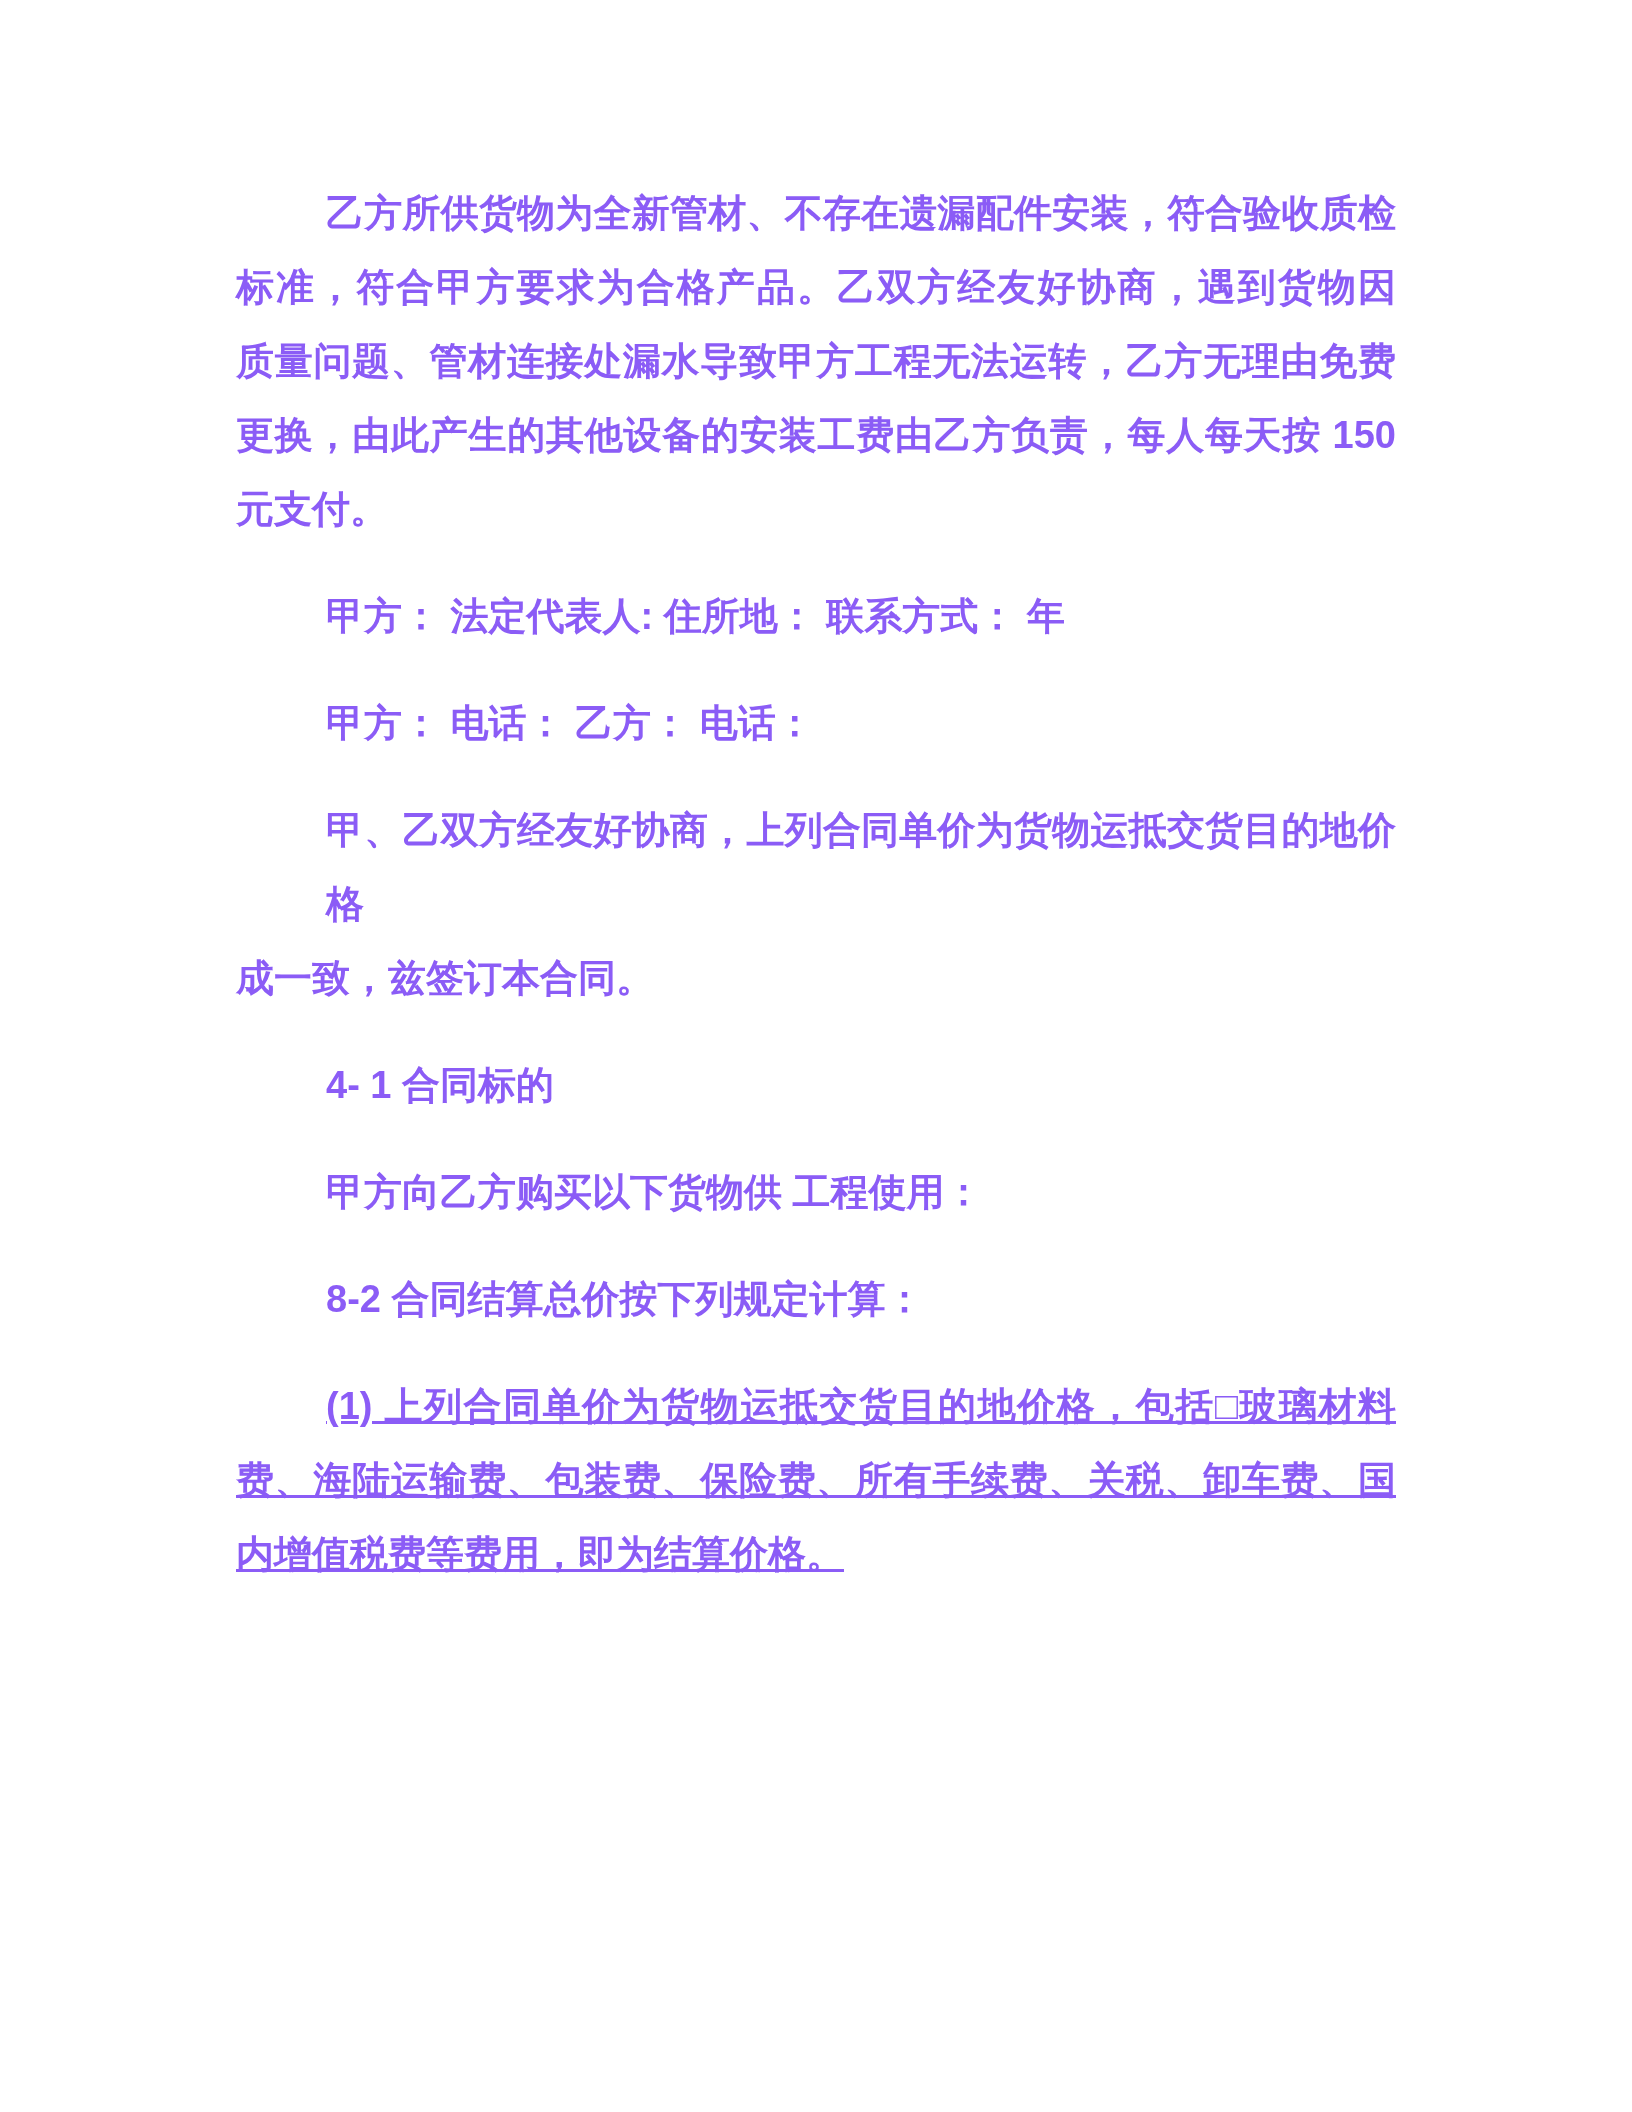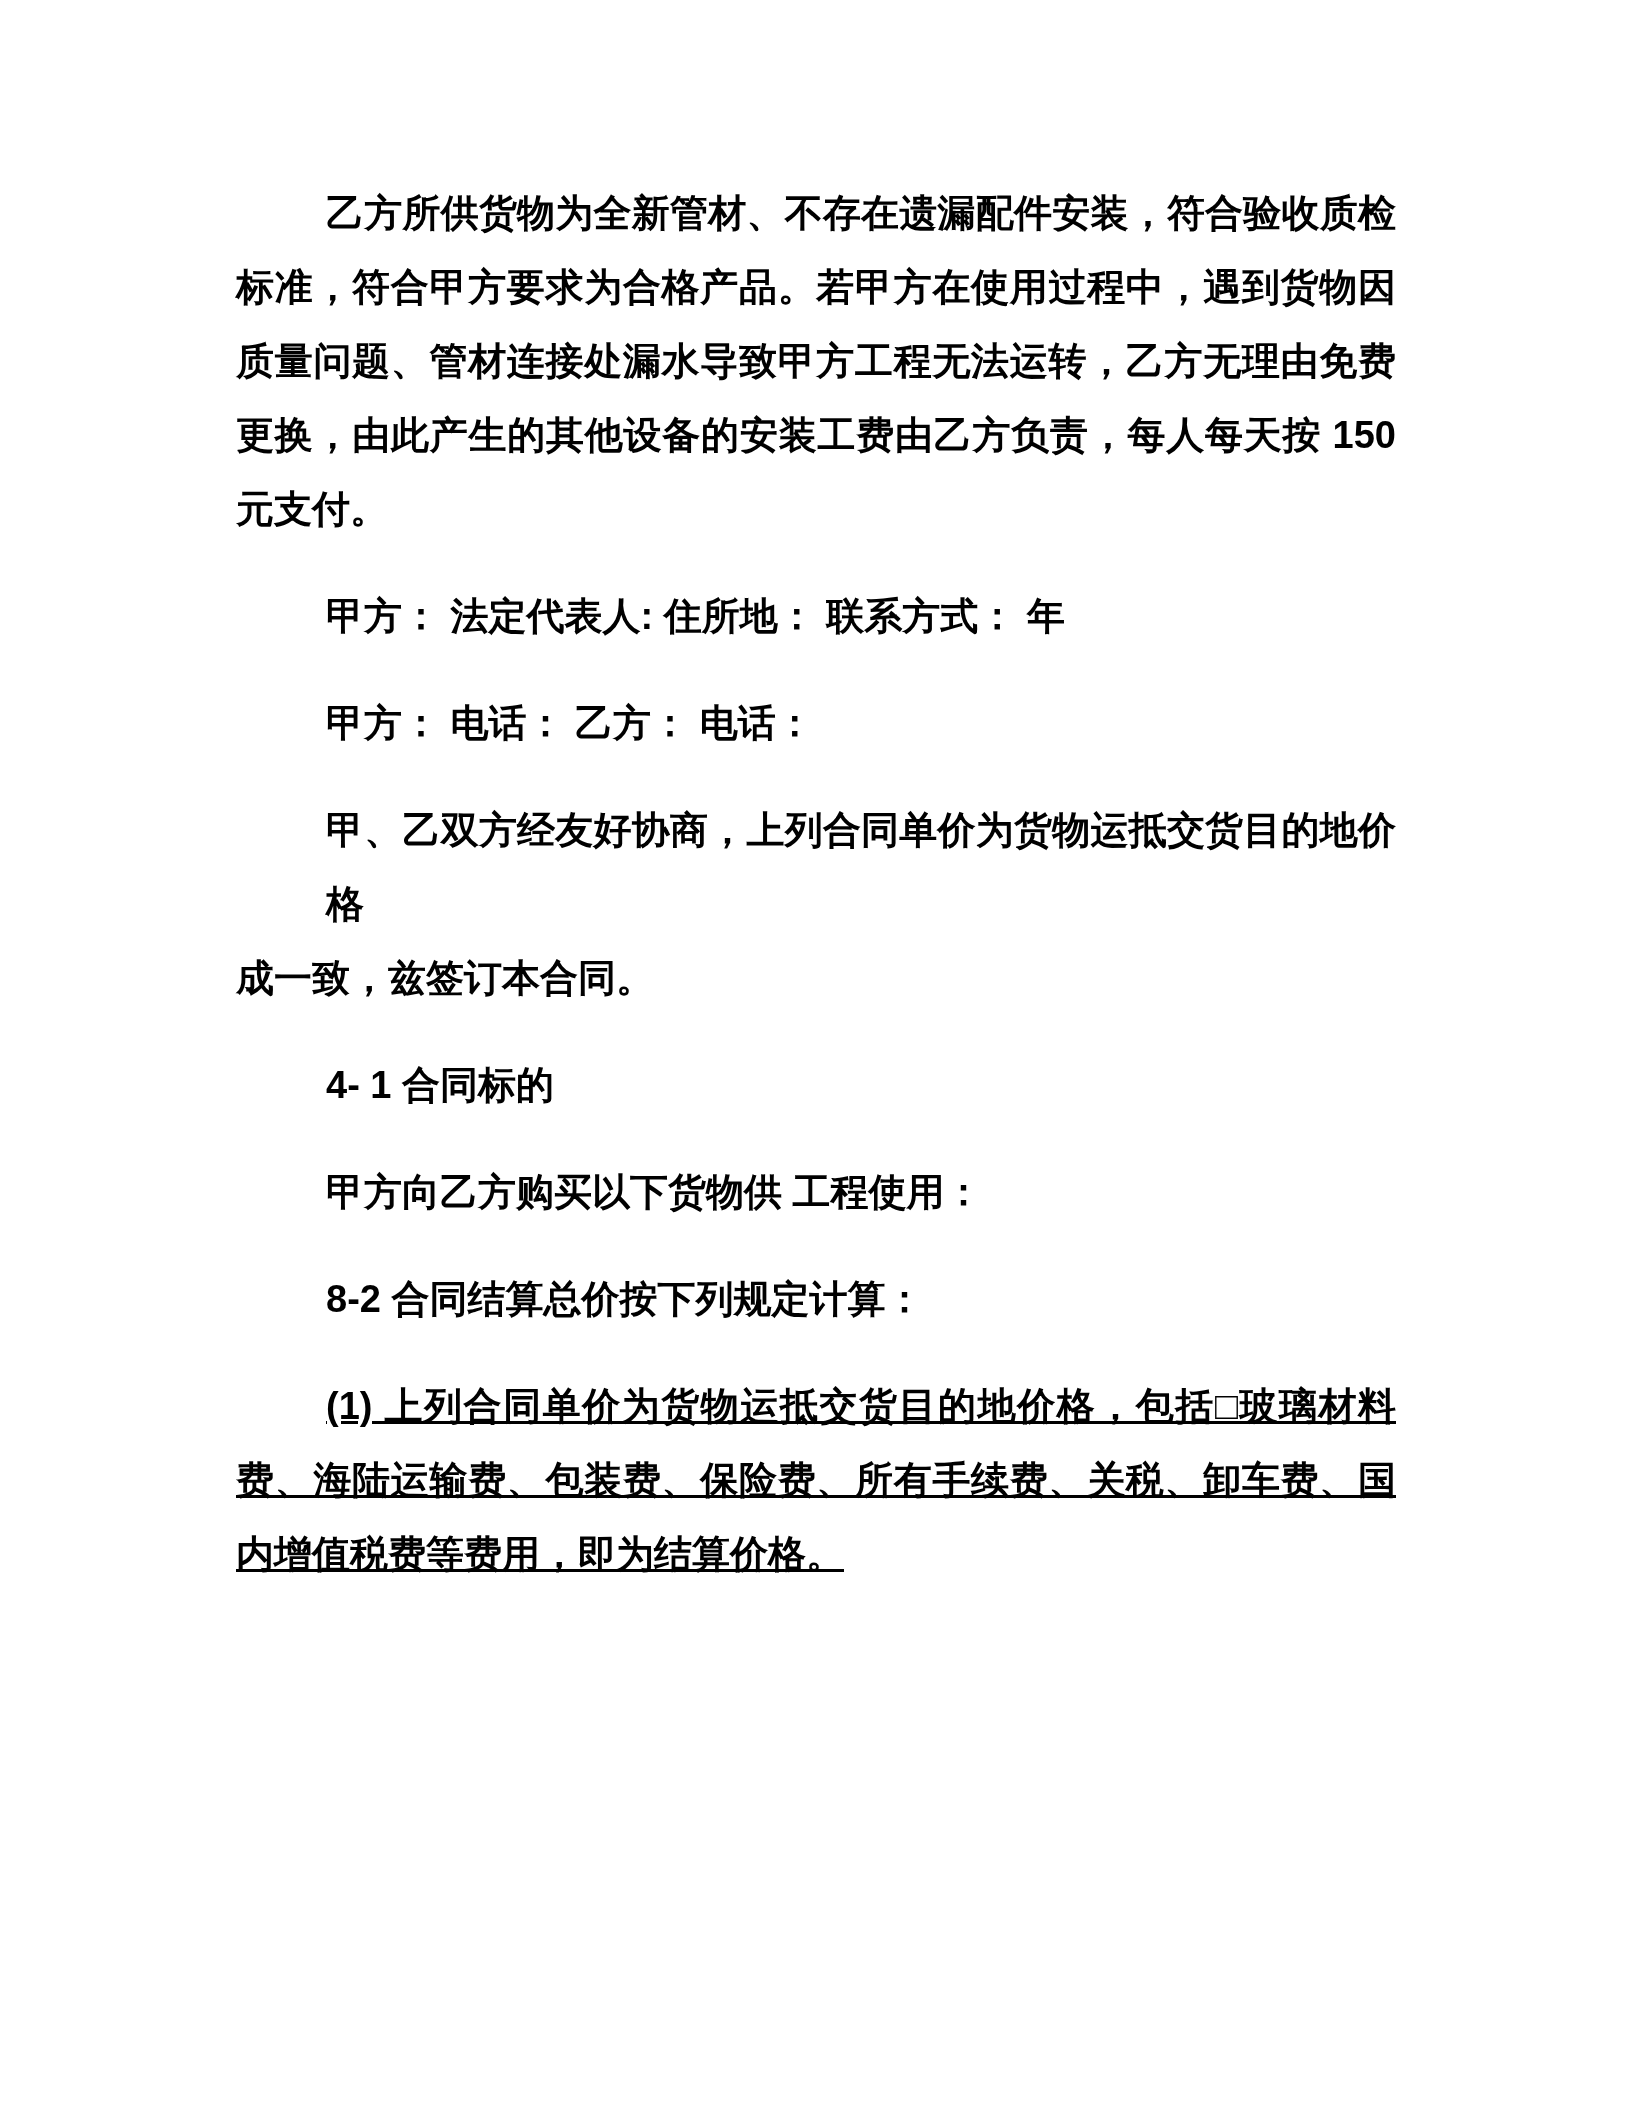--- a/index.html
+++ b/index.html
@@ -12,21 +12,21 @@
     width: 1632px;
     height: 2112px;
     background: #ffffff;
     overflow: hidden;
   }
   .doc-body {
     position: absolute;
     left: 236px;
     top: 176px;
     width: 1160px;
-    color: #000000;
+    color: #8b5cf6;
     font-family: "Liberation Sans", sans-serif;
     font-weight: 700;
   }
   .para {
     margin: 0 0 33px 0;
   }
   .para:last-child {
     margin-bottom: 0;
     text-decoration: underline;
   }
@@ -45,21 +45,21 @@
     padding-left: 90px;
   }
 </style>
 </head>
 <body>
 
 <div class="page">
   <div class="doc-body">
       <div class="para">
         <div class="line indent fill">乙方所供货物为全新管材、不存在遗漏配件安装，符合验收质检</div>
-        <div class="line fill">标准，符合甲方要求为合格产品。若甲方在使用过程中，遇到货物因</div>
+        <div class="line fill">标准，符合甲方要求为合格产品。乙双方经友好协商，遇到货物因</div>
         <div class="line fill">质量问题、管材连接处漏水导致甲方工程无法运转，乙方无理由免费</div>
         <div class="line fill">更换，由此产生的其他设备的安装工费由乙方负责，每人每天按 150</div>
         <div class="line">元支付。</div>
       </div>
       <div class="para">
         <div class="line indent">甲方： 法定代表人: 住所地： 联系方式： 年</div>
       </div>
       <div class="para">
         <div class="line indent">甲方： 电话： 乙方： 电话：</div>
       </div>

